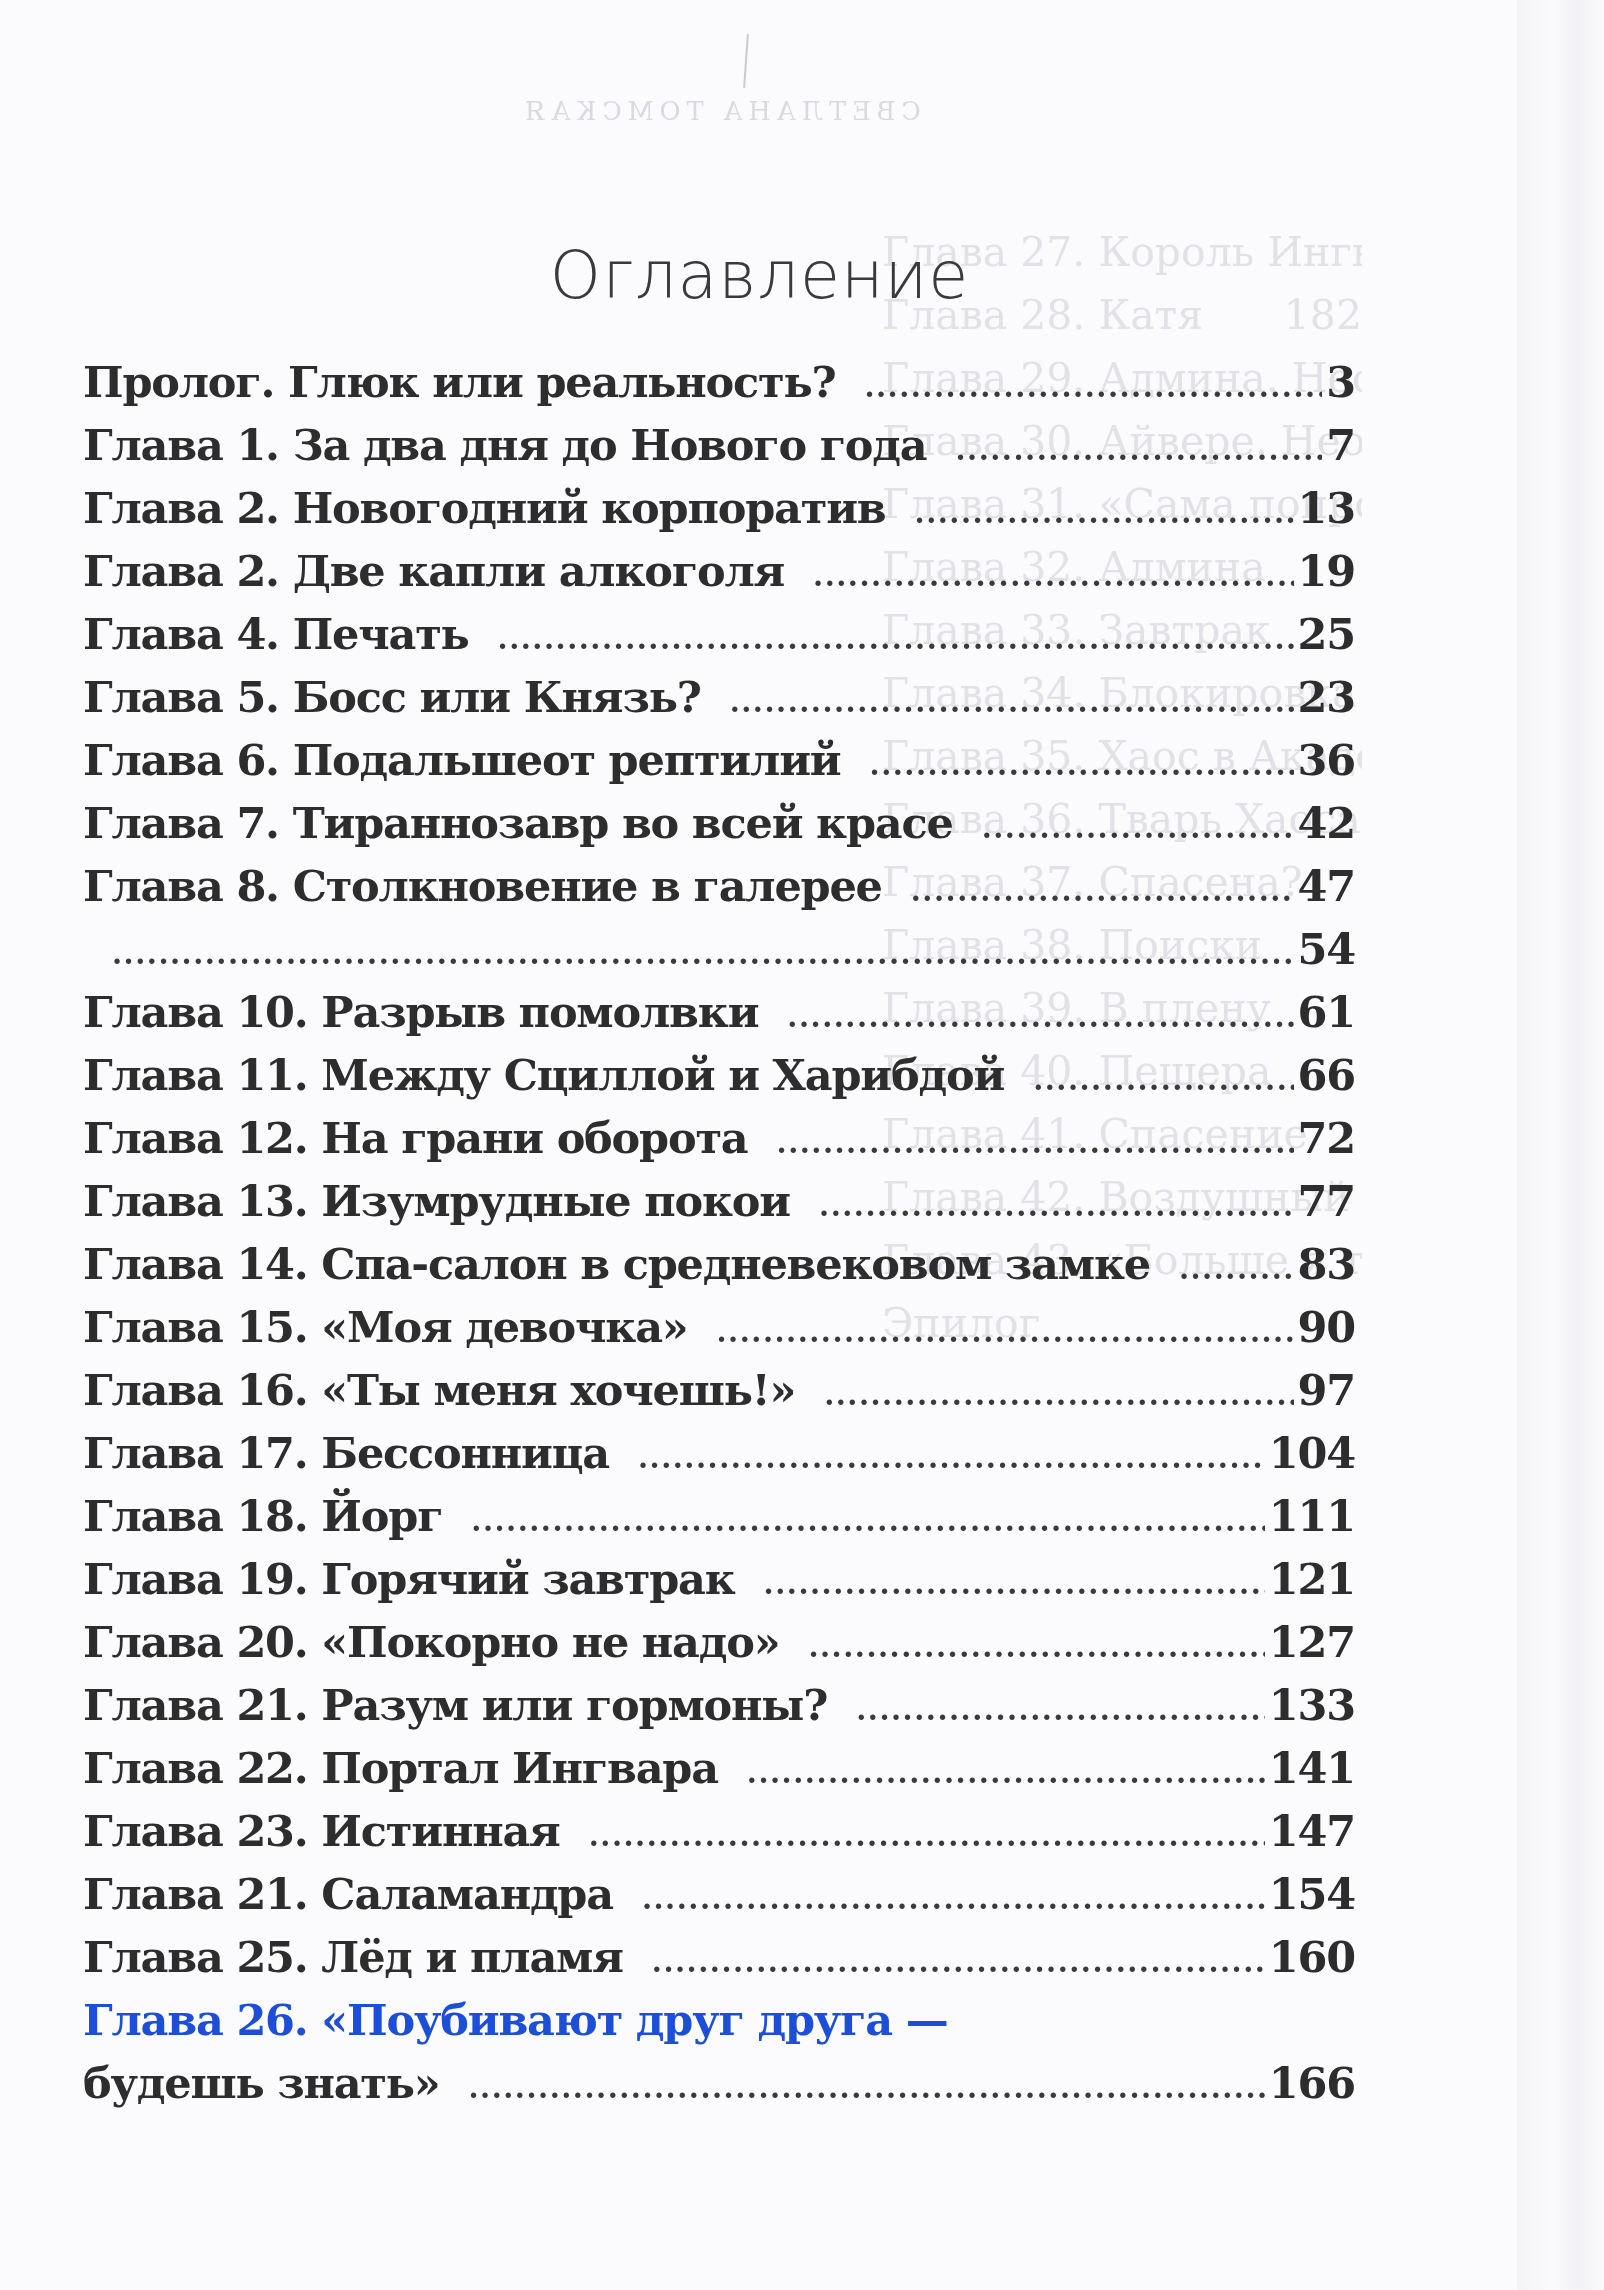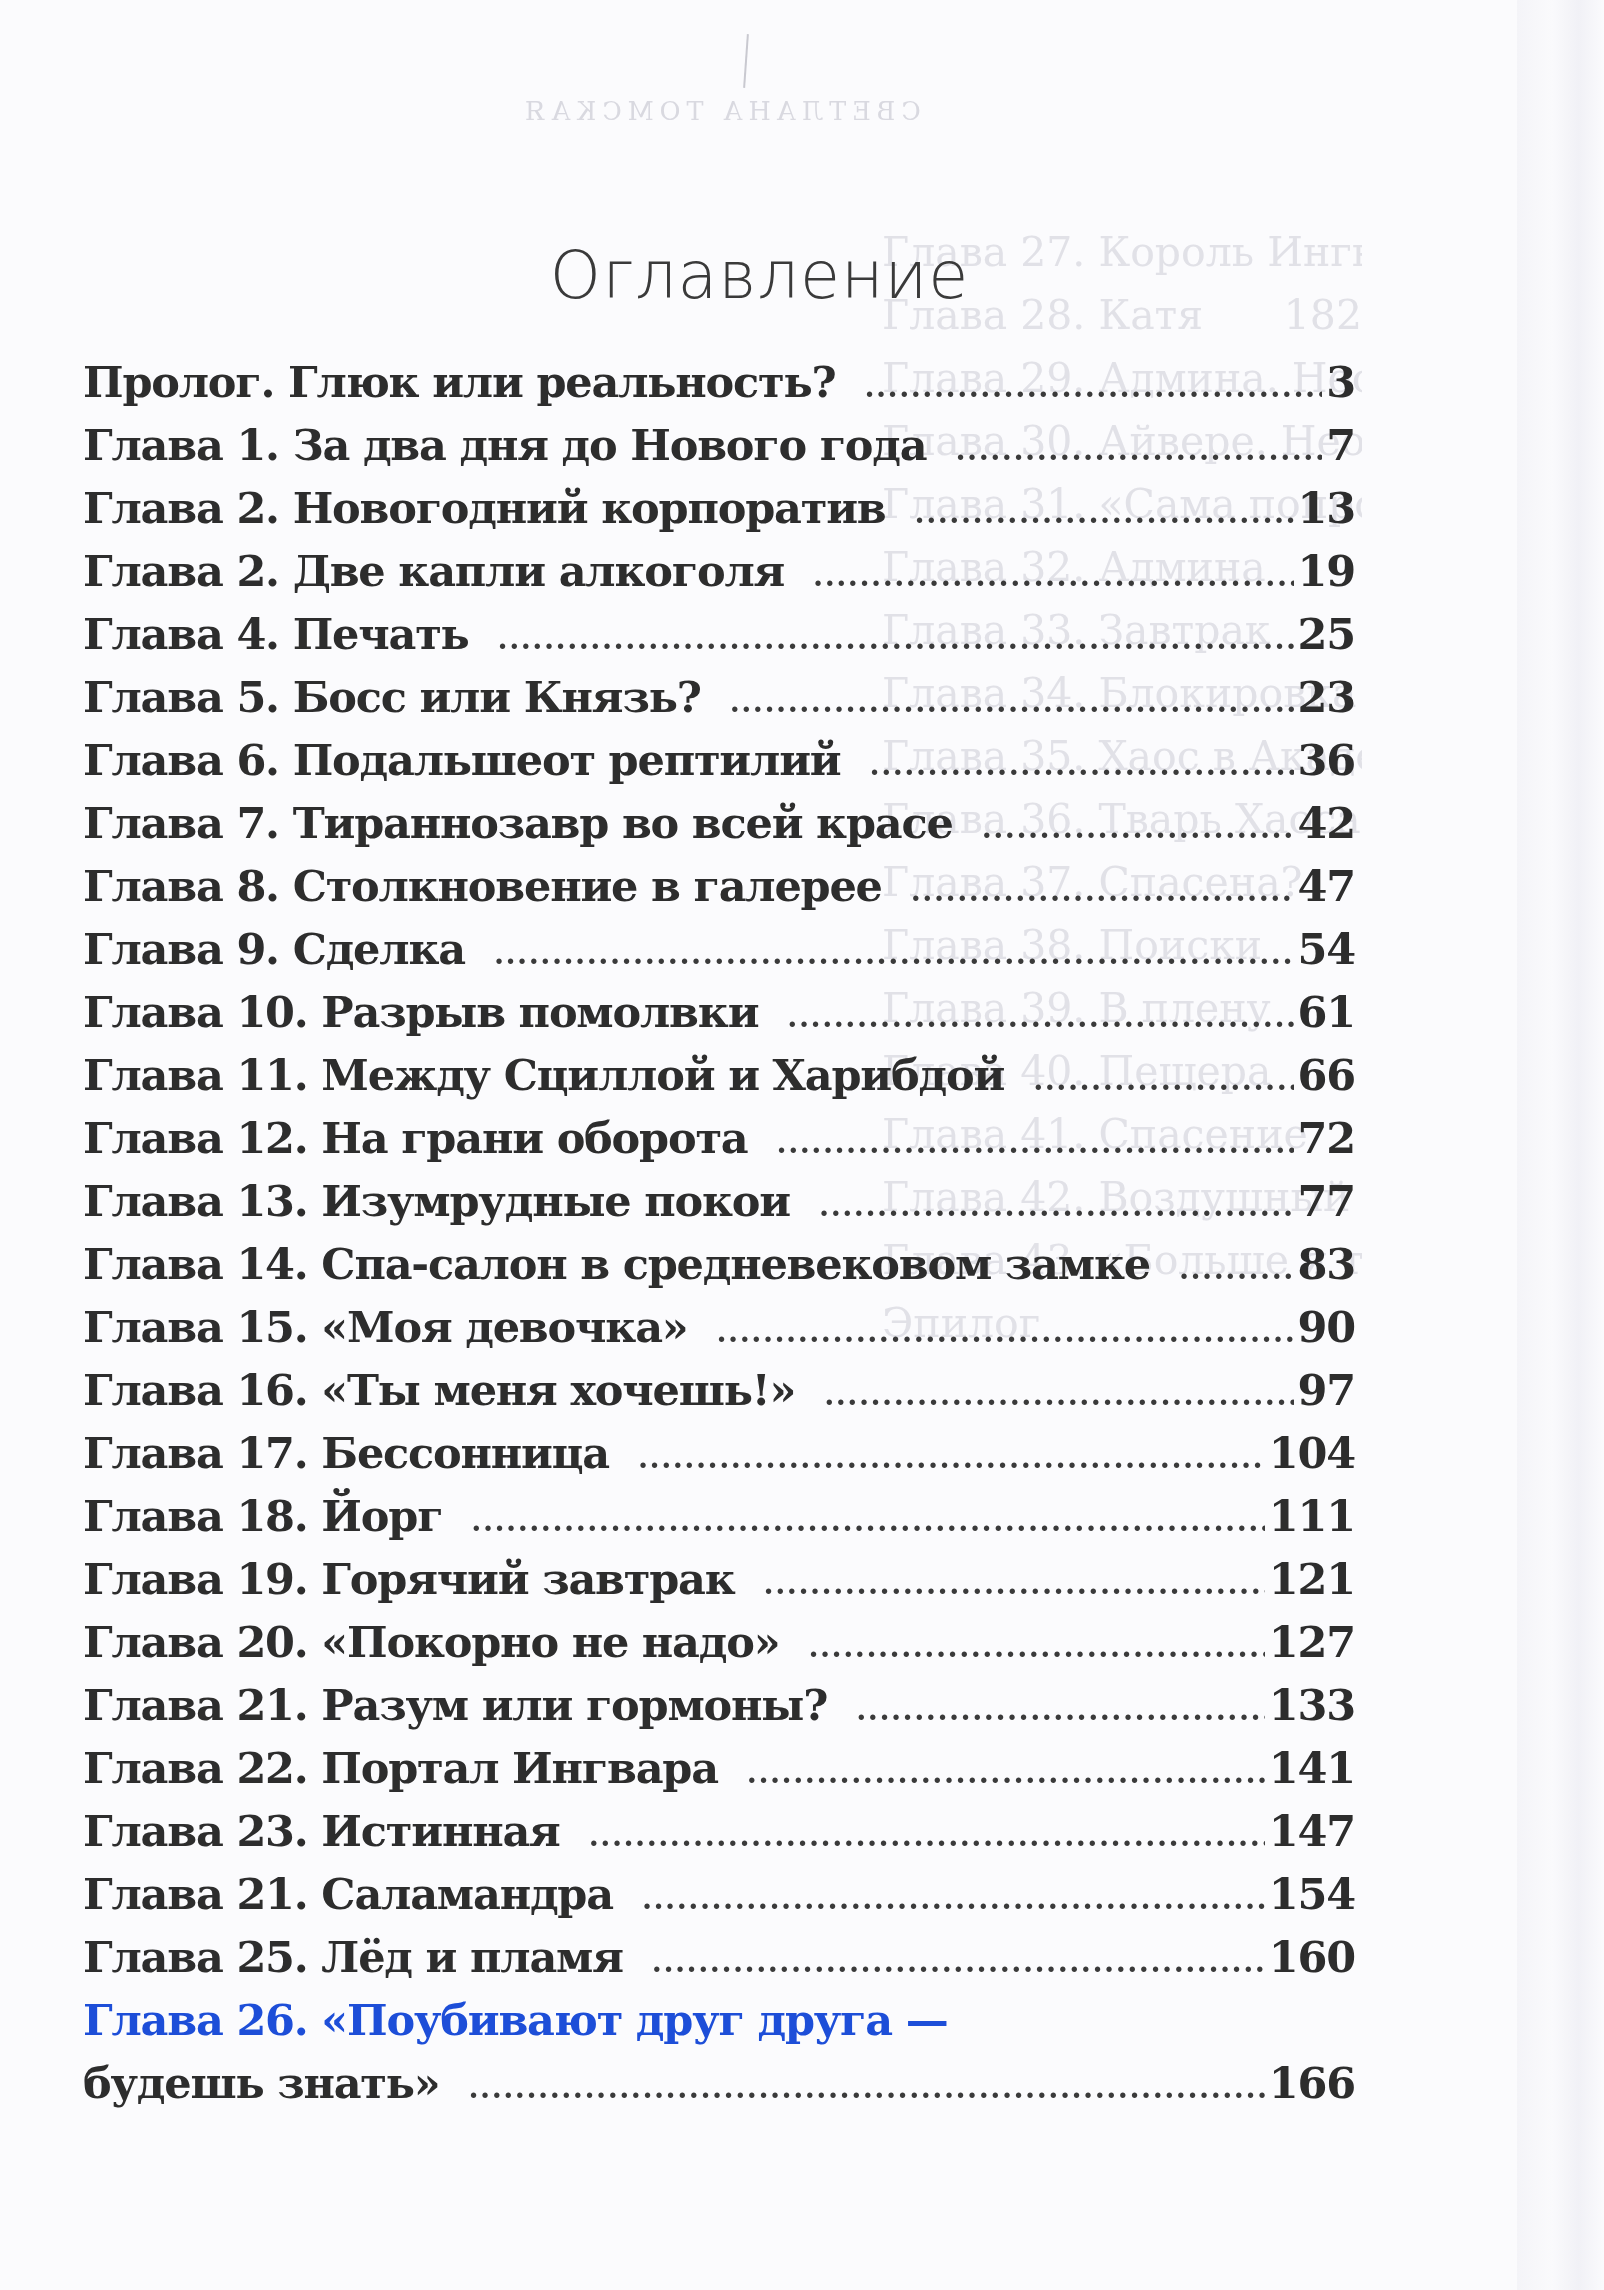--- a/index.html
+++ b/index.html
@@ -178,21 +178,20 @@
       <span class="label">Глава 7. Тираннозавр во всей красе</span>
       <span class="dots">........................................................................................................................................</span>
       <span class="page">42</span>
     </div>
     <div class="entry">
       <span class="label">Глава 8. Столкновение в галерее</span>
       <span class="dots">........................................................................................................................................</span>
       <span class="page">47</span>
     </div>
     <div class="entry">
-      <span class="label">Глава 9. Сделка</span>
       <span class="dots">........................................................................................................................................</span>
       <span class="page">54</span>
     </div>
     <div class="entry">
       <span class="label">Глава 10. Разрыв помолвки</span>
       <span class="dots">........................................................................................................................................</span>
       <span class="page">61</span>
     </div>
     <div class="entry">
       <span class="label">Глава 11. Между Сциллой и Харибдой</span>

